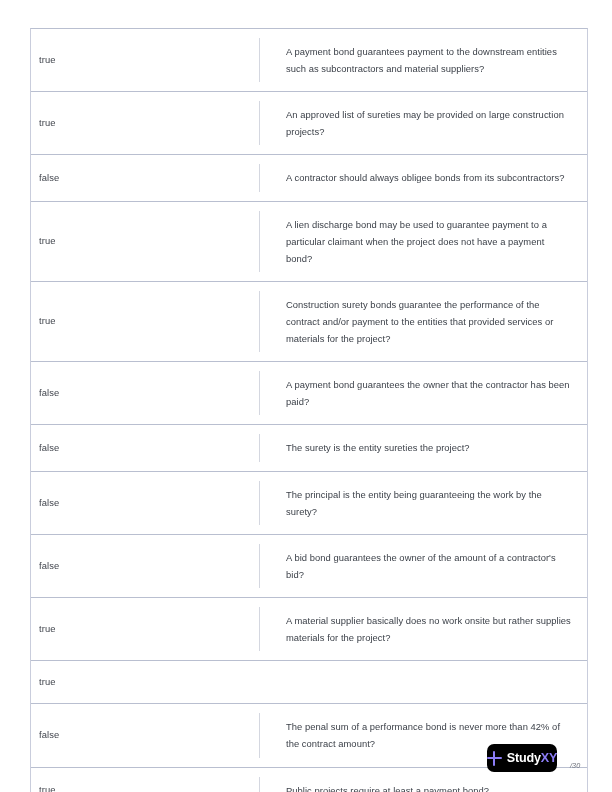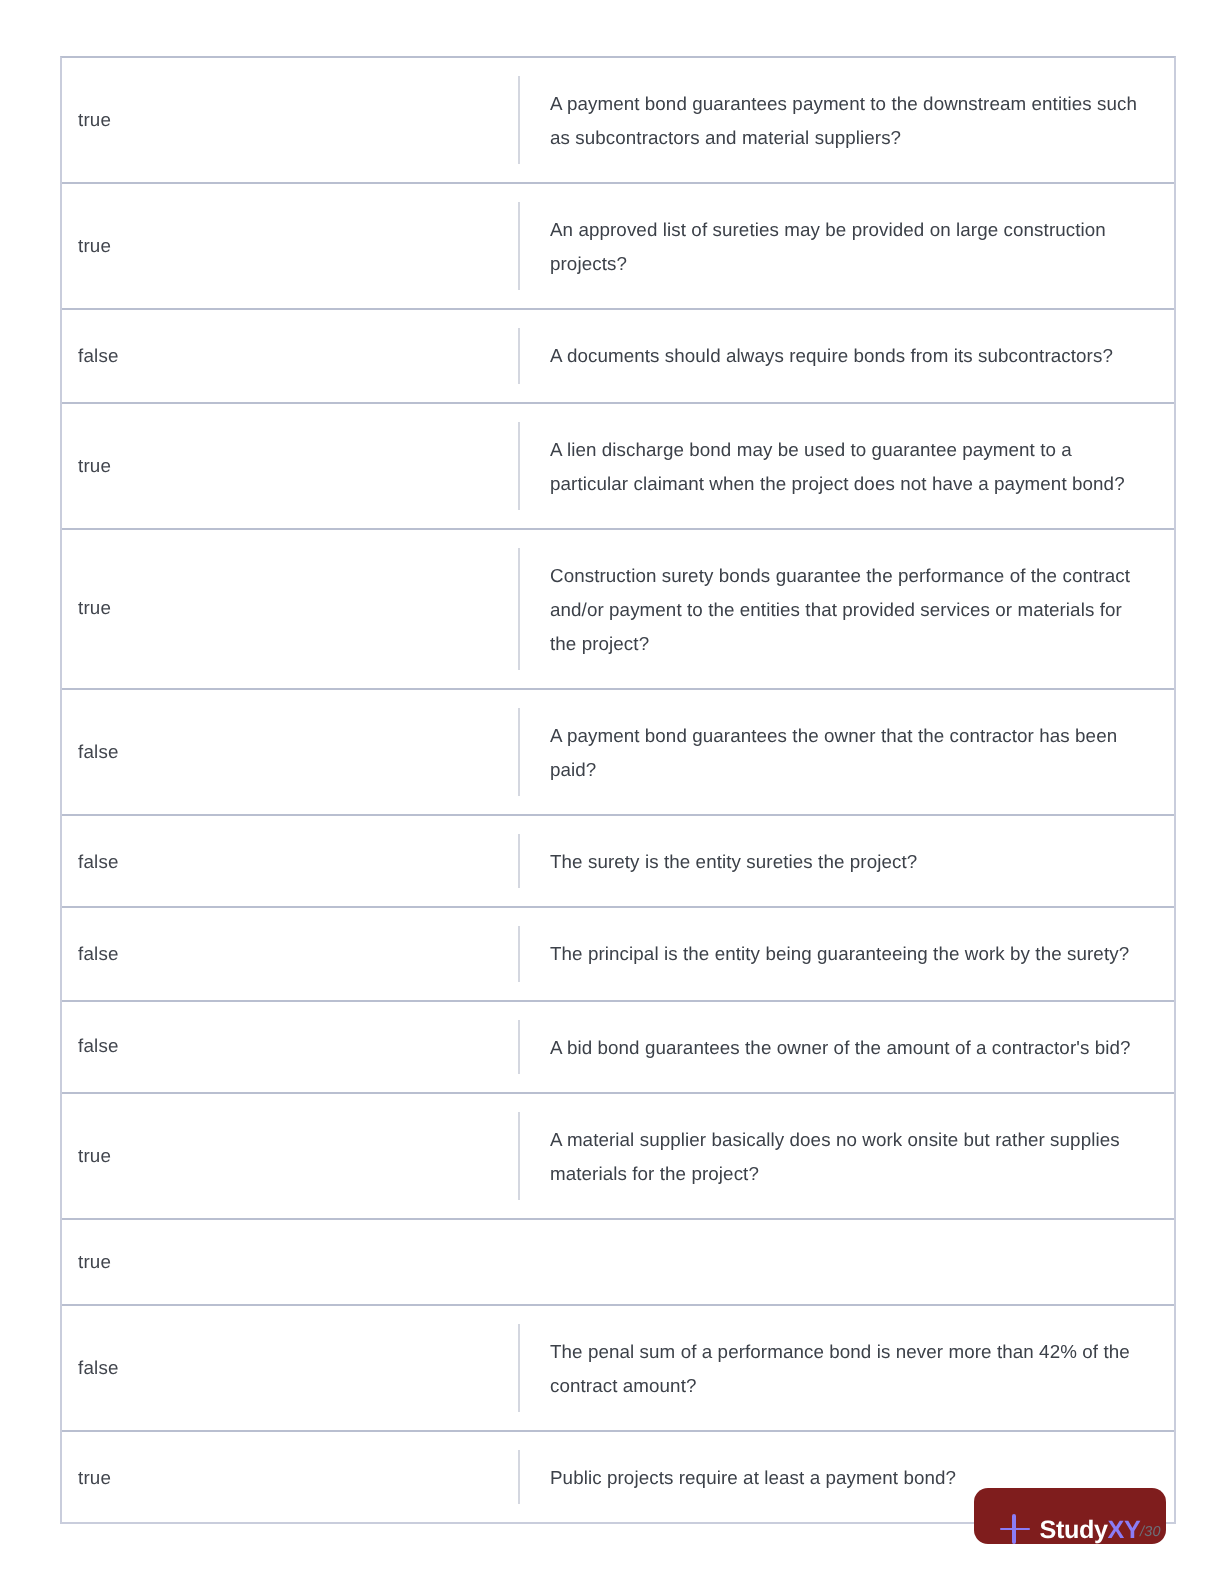--- a/index.html
+++ b/index.html
@@ -75,34 +75,34 @@
     top: 9px;
     bottom: 9px;
     width: 1px;
     background: #d4d7e0;
   }
   .question-text {
     font-size: 9.4px;
     color: #3c4149;
     line-height: 1.82;
     letter-spacing: 0.05px;
-    padding-left: 16px;
+    padding-left: 27px;
   }
 
   
   .brand-badge {
     position: absolute;
     left: 487px;
     top: 744px;
-    width: 96px;
+    width: 70px;
     height: 28px;
-    background: #7f1d1d;
+    background: #000000;
     border-radius: 7px;
     display: flex;
-    align-items: flex-end;
+    align-items: center;
     justify-content: center;
     gap: 5px;
     box-sizing: border-box;
   }
   .plus-icon {
     width: 15px;
     height: 15px;
     position: relative;
     flex: 0 0 15px;
   }
@@ -162,21 +162,21 @@
         </div>
         <div class="question-cell">
           <span class="question-text">An approved list of sureties may be provided on large construction projects?</span>
         </div>
       </div>
       <div class="qa-row">
         <div class="answer-cell">
           <span class="answer-text">false</span>
         </div>
         <div class="question-cell">
-          <span class="question-text">A documents should always require bonds from its subcontractors?</span>
+          <span class="question-text">A contractor should always obligee bonds from its subcontractors?</span>
         </div>
       </div>
       <div class="qa-row">
         <div class="answer-cell">
           <span class="answer-text">true</span>
         </div>
         <div class="question-cell">
           <span class="question-text">A lien discharge bond may be used to guarantee payment to a particular claimant when the project does not have a payment bond?</span>
         </div>
       </div>

